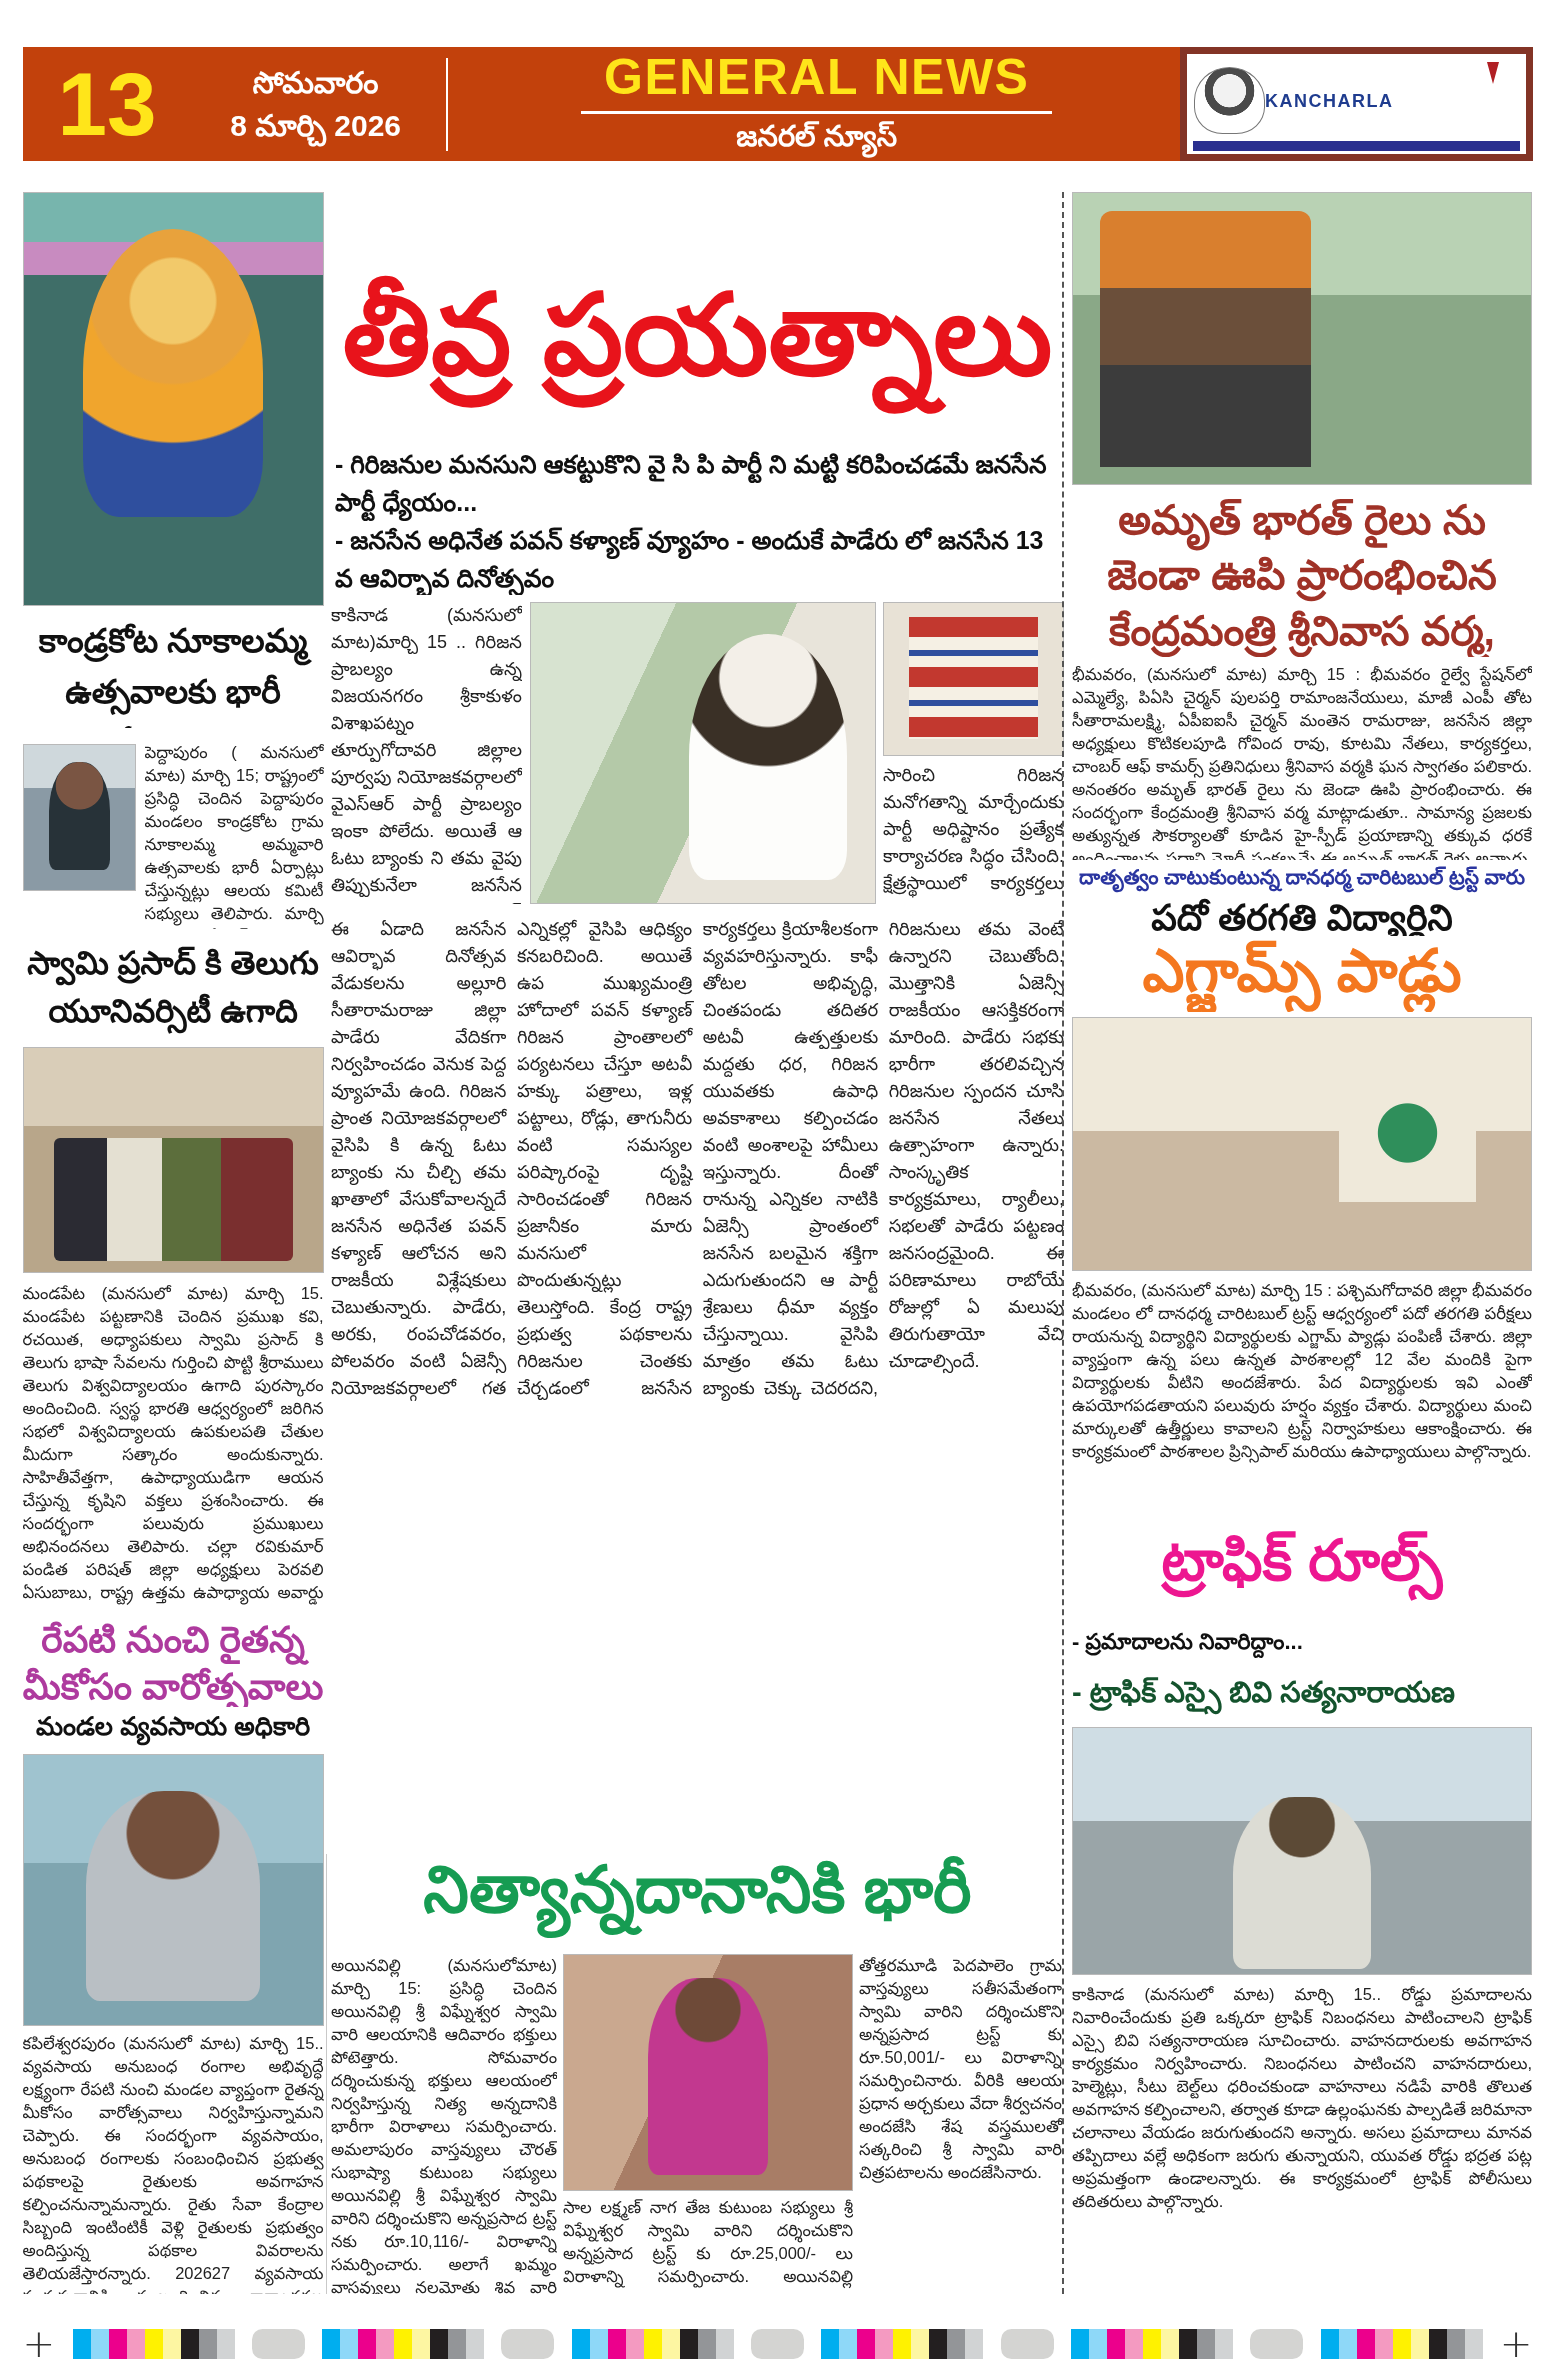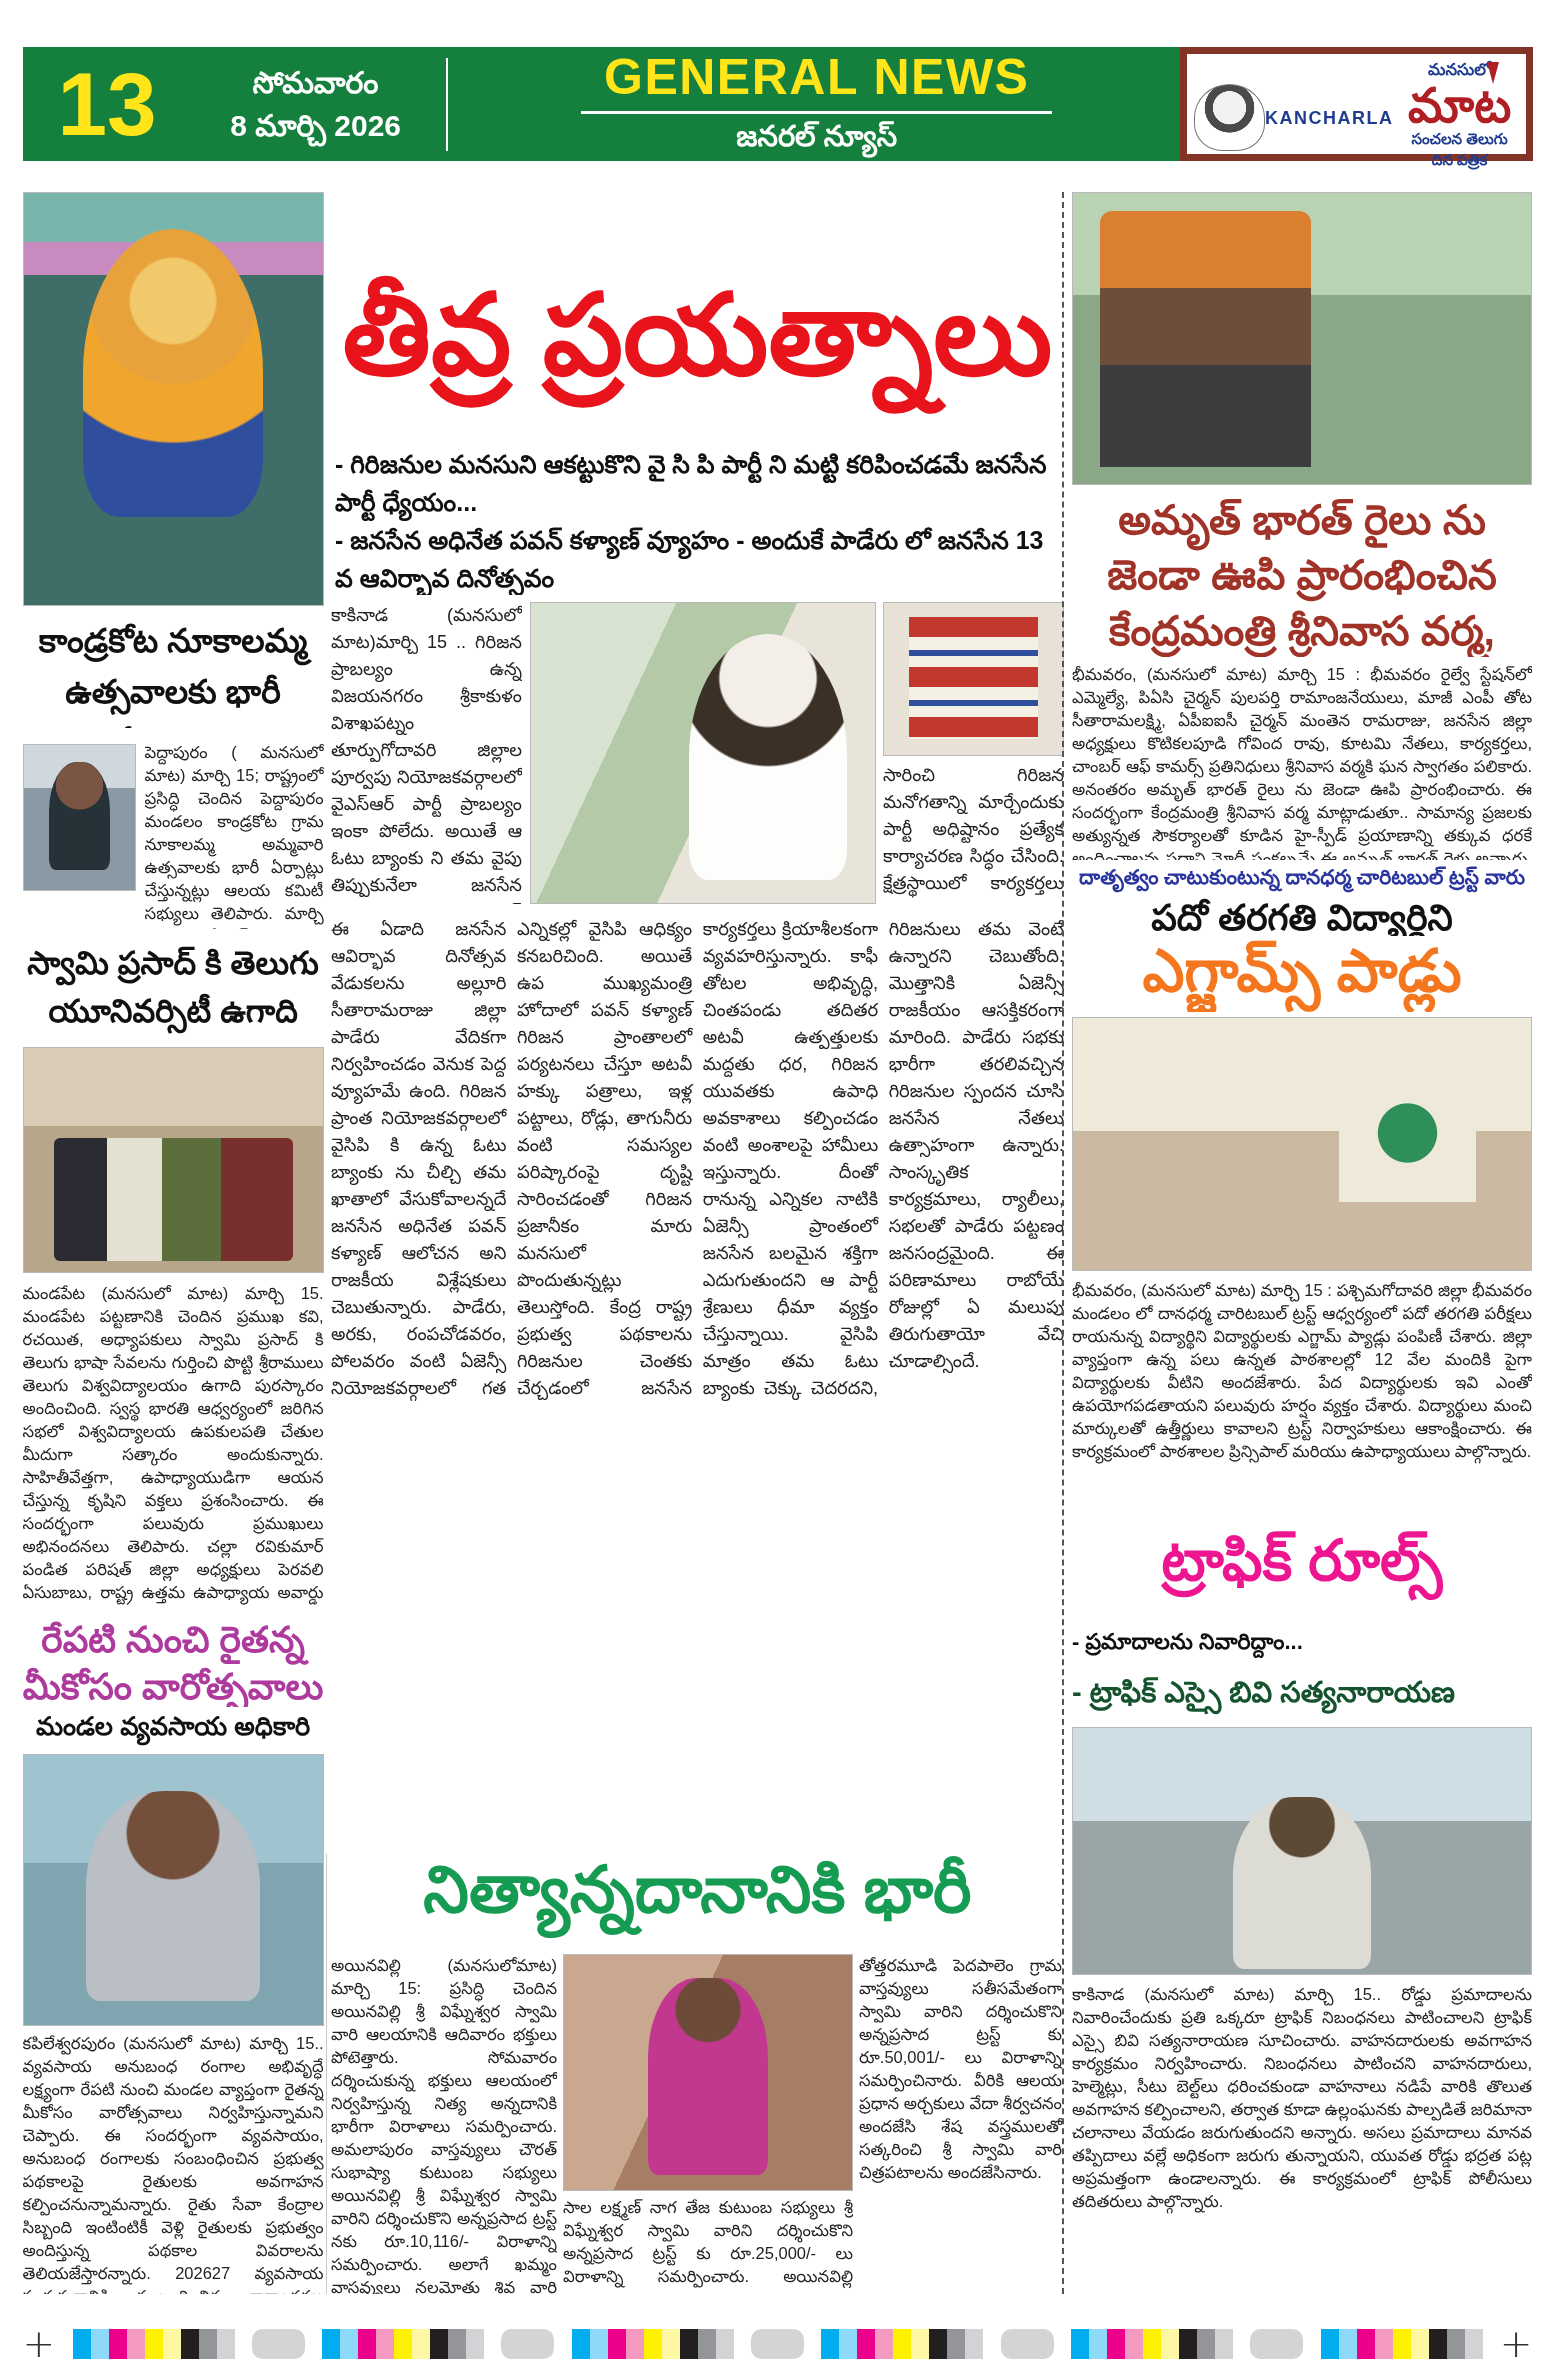--- a/index.html
+++ b/index.html
@@ -1,21 +1,21 @@
 <!DOCTYPE html>
 <html style="font-size:12px"><head>
 <meta charset="utf-8">
 <style>
   html,body{margin:0;padding:0;background:#e9e9e9;}
   .page{position:relative;width:1555px;height:2377px;background:#ffffff;margin:0 auto;
         font-family:"Liberation Sans","DejaVu Sans",sans-serif;overflow:hidden;}
   .abs{position:absolute;}
 
   
-  .hdr{left:22.6px;top:47px;width:1510px;height:114px;background:#15803d;display:flex;align-items:stretch;}
+  .hdr{left:22.6px;top:47px;width:1510px;height:114px;background:#c2410c;display:flex;align-items:stretch;}
   .hdr .pgno{width:169px;display:flex;align-items:center;justify-content:center;
              color:#FFE51A;font-size:89px;font-weight:bold;line-height:1;}
   .hdr .daydate{width:248px;display:flex;flex-direction:column;align-items:center;justify-content:center;
                 color:#ffffff;font-weight:bold;font-size:30px;line-height:1.45;}
   .hdr .vdiv{width:2.3px;background:#ffffff;margin:10.5px 6px;}
   .hdr .gensec{flex:1;display:flex;flex-direction:column;align-items:center;justify-content:center;}
   .hdr .gensec .en{color:#FFE51A;font-size:50px;font-weight:bold;letter-spacing:1.5px;
                    border-bottom:3px solid #ffffff;padding:0 22.6px 4.5px 22.6px;}
   .hdr .gensec .te{color:#ffffff;font-size:29px;font-weight:bold;margin-top:6px;}
   .logo{width:353px;background:#ffffff;border:7.5px solid #833426;box-sizing:border-box;
@@ -106,25 +106,20 @@
       <span class="en">GENERAL NEWS</span>
       <span class="te">జనరల్ న్యూస్</span>
     </div>
     <div class="logo">
       <div class="nib"></div>
       <div class="row">
         <div class="lcol">
           <div class="face"></div>
           <div class="pub">KANCHARLA</div>
         </div>
-        <div class="rcol">
-          <div class="bprefix">మనసులో</div>
-          <div class="bname">మాట</div>
-          <div class="tag">సంచలన తెలుగు దిన పత్రిక</div>
-        </div>
       </div>
       <div class="bluebar"></div>
     </div>
   </div>
 
   <div class="abs photo ph-idol" style="left:22.6px;top:192px;width:301px;height:414px;"></div>
   <div class="abs hl" style="left:22.6px;top:615px;width:301px;height:113px;font-size:33px;line-height:1.55;color:#111;">కాండ్రకోట నూకాలమ్మ ఉత్సవాలకు భారీ ఏర్పాట్లు</div>
   <div class="abs" style="left:22.6px;top:741px;width:301px;height:188px;overflow:hidden;">
     <div class="photo ph-portrait" style="float:left;width:113px;height:147px;margin:3px 9px 3px 0;"></div>
     <div class="body-sm">పెద్దాపురం ( మనసులో మాట) మార్చి 15; రాష్ట్రంలో ప్రసిద్ధి చెందిన పెద్దాపురం మండలం కాండ్రకోట గ్రామ నూకాలమ్మ అమ్మవారి ఉత్సవాలకు భారీ ఏర్పాట్లు చేస్తున్నట్లు ఆలయ కమిటీ సభ్యులు తెలిపారు. మార్చి 17 నుండి ఏప్రిల్ 3 వరకు 45 రోజుల పాటు అమ్మవారి ఉత్సవాలు నిర్వహిస్తారు. పెద్దాపురం ఎమ్మెల్యే నిమ్మకాయల దివాకరుడు, రాష్ట్ర ఎంపీ సీనియర్ నేతలు, కాండ్రకోట ఎంపీ తంగటి ఉదయ శ్రీనివాస్, నూకాలమ్మ అమ్మవారి ఉత్సవాలను ఘనంగా నిర్వహించేందుకు అధికారులు ఏర్పాట్లు చేస్తున్నారు. ఆలయం వద్ద పెద్ద ఎత్తున వచ్చే భక్తులకు పందిళ్లు, క్యూలైన్లు, తాగునీరు, భద్రతా ఏర్పాట్లు చేస్తున్నారు. అమ్మవారి దర్శనానికి ఎలాంటి ఇబ్బందులు కలగకుండా చర్యలు తీసుకుంటున్నామని నిర్వాహకులు తెలిపారు. ఈ ఉత్సవాలకు భక్తులు అధిక సంఖ్యలో పాల్గొనాలని ఆలయ ప్రతినిధులు కోరారు.</div>

